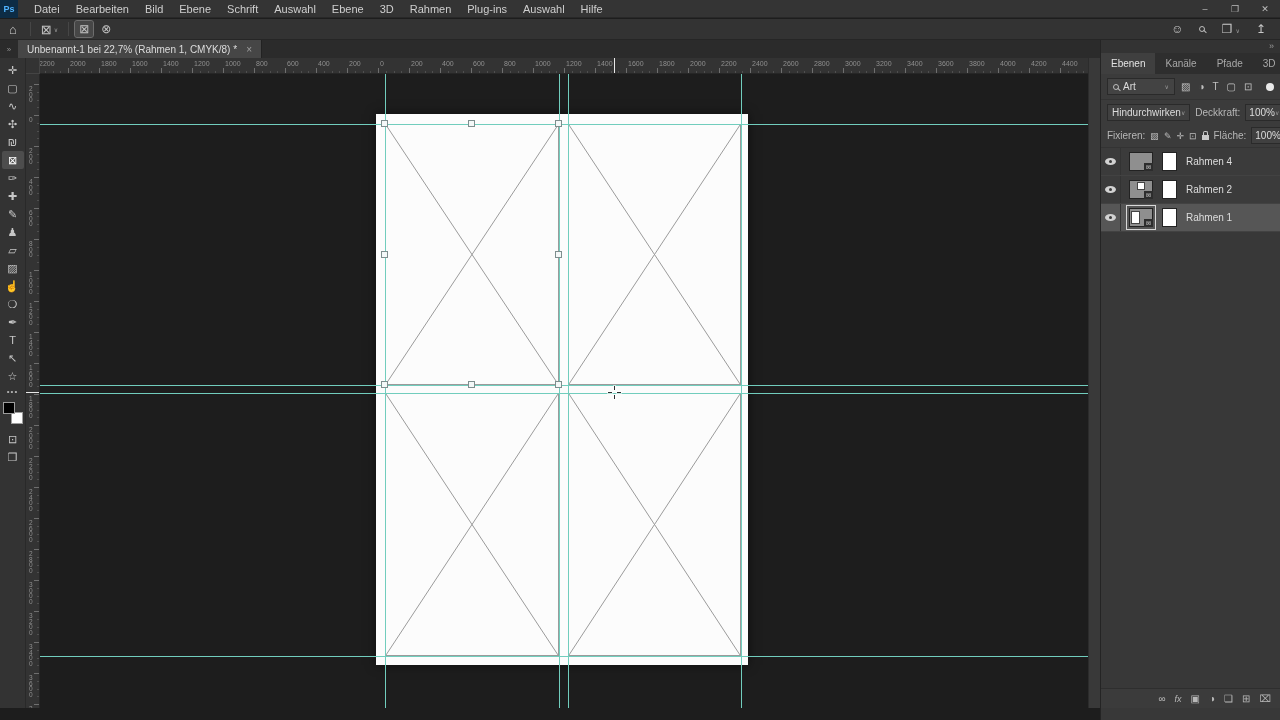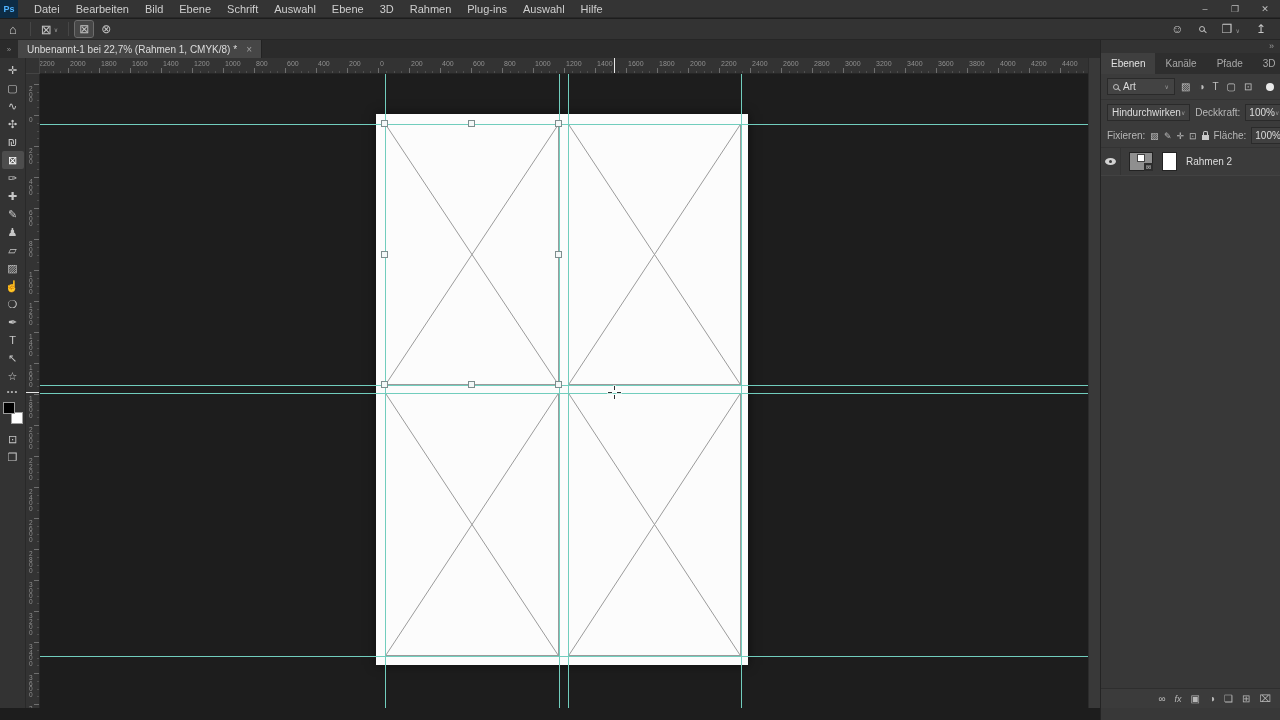--- a/index.html
+++ b/index.html
@@ -661,25 +661,46 @@
         <span>100%</span>
 
       </div>
     </div>
     <div class="layers-list" id="layers-list">
         <div class="layer-row">
           <div class="eye-cell">
             <div class="icon-eye"></div>
           </div>
           <div class="frame-thumb">
+            <div class="ft-badge">⊠</div>
+          </div>
+          <div class="content-thumb"></div>
+          <span class="layer-name">Rahmen 4</span>
+        </div>
+        <div class="layer-row">
+          <div class="eye-cell">
+            <div class="icon-eye"></div>
+          </div>
+          <div class="frame-thumb">
             <div class="ft-rect v-rect-top"></div>
             <div class="ft-badge">⊠</div>
           </div>
           <div class="content-thumb"></div>
           <span class="layer-name">Rahmen 2</span>
+        </div>
+        <div class="layer-row selected">
+          <div class="eye-cell">
+            <div class="icon-eye"></div>
+          </div>
+          <div class="frame-thumb bracketed">
+            <div class="ft-rect v-rect-left"></div>
+            <div class="ft-badge">⊠</div>
+          </div>
+          <div class="content-thumb"></div>
+          <span class="layer-name">Rahmen 1</span>
         </div>
       </div>
     <div class="layers-empty"></div>
     <div class="dock-bottom" id="dock-bottom">
         <span>∞</span>
         <span class="fx">fx</span>
         <span>▣</span>
         <span>◑</span>
         <span>❏</span>
         <span>⊞</span>

